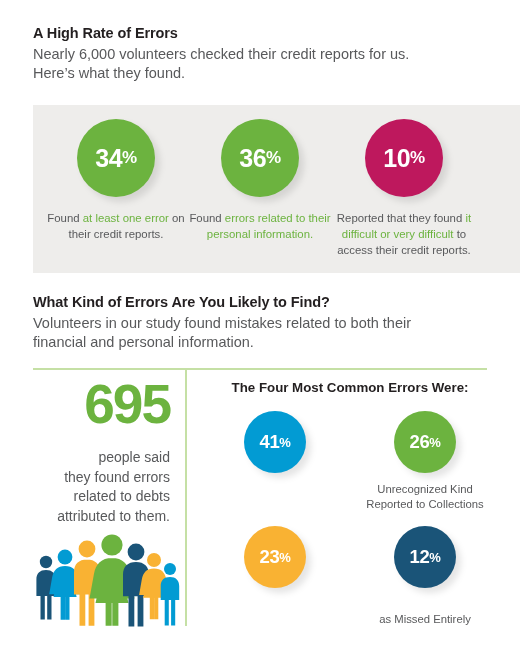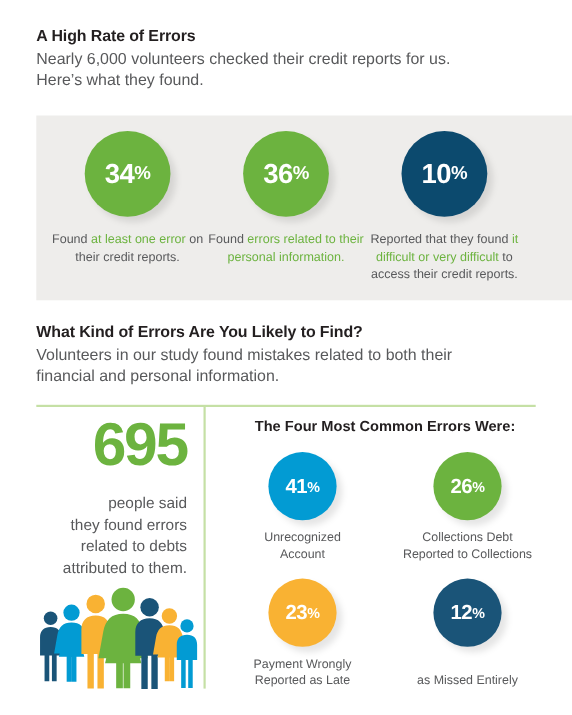--- a/index.html
+++ b/index.html
@@ -221,21 +221,21 @@
           <span class="pct-sym">%</span>
       </div>
     </div>
     <div class="stat-caption">
       <span>Found </span><span class="hl">errors related to their personal information.</span>
     </div>
   </div>
 
   <div class="stat-col c3">
     <div class="circle-wrap">
-      <div class="circle big-circle shadow" style="background:#0c4a6e">
+      <div class="circle big-circle shadow" style="background:#be185d">
         <span>10</span>
           <span class="pct-sym">%</span>
       </div>
     </div>
     <div class="stat-caption">
       <span>Reported that they found </span><span class="hl">it difficult or very difficult</span><span> to access their credit reports.</span>
     </div>
   </div>
 
 </div>
@@ -306,50 +306,42 @@
 
   <div class="quad">
 
     <div class="quad-cell">
       <div class="circle-wrap">
         <div class="circle mid-circle shadow" style="background:#029bd3">
           <span>41</span>
             <span class="pct-sym">%</span>
         </div>
       </div>
-      <div class="quad-label">
-        <span>Unrecognized</span><br>
-        <span>Account</span>
-      </div>
     </div>
 
     <div class="quad-cell">
       <div class="circle-wrap">
         <div class="circle mid-circle shadow" style="background:#6cb33f">
           <span>26</span>
             <span class="pct-sym">%</span>
         </div>
       </div>
       <div class="quad-label">
-        <span>Collections Debt</span><br>
+        <span>Unrecognized Kind</span><br>
         <span>Reported to Collections</span>
       </div>
     </div>
 
     <div class="quad-cell">
       <div class="circle-wrap">
         <div class="circle mid-circle shadow" style="background:#f9b233">
           <span>23</span>
             <span class="pct-sym">%</span>
         </div>
       </div>
-      <div class="quad-label">
-        <span>Payment Wrongly</span><br>
-        <span>Reported as Late</span>
-      </div>
     </div>
 
     <div class="quad-cell">
       <div class="circle-wrap">
         <div class="circle mid-circle shadow" style="background:#1a5478">
           <span>12</span>
             <span class="pct-sym">%</span>
         </div>
       </div>
       <div class="quad-label">

